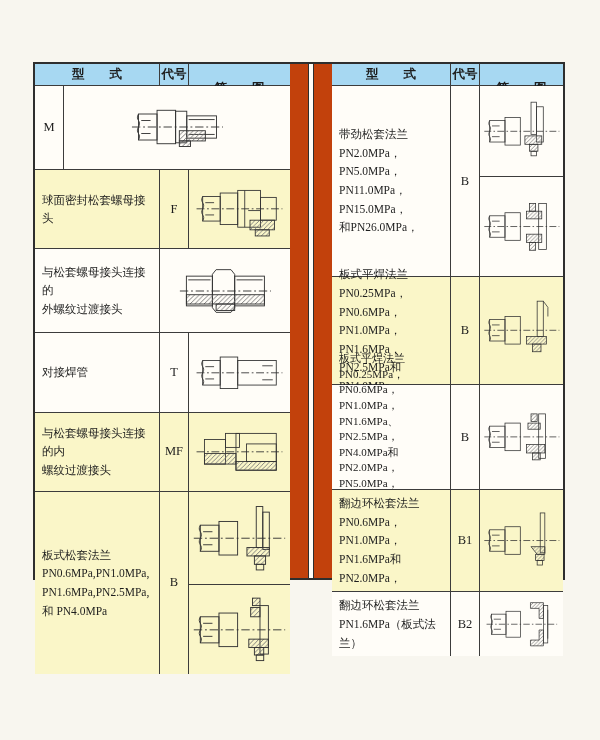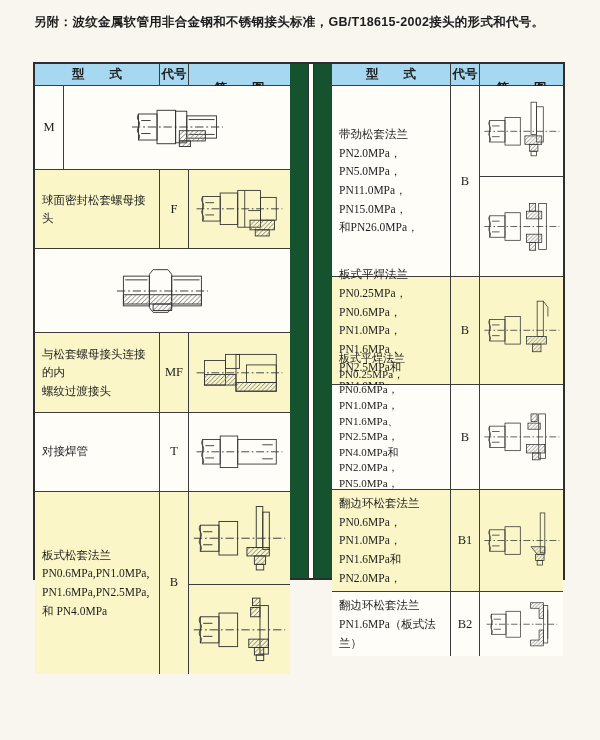--- a/index.html
+++ b/index.html
@@ -11,21 +11,21 @@
   }
   .title{
     position:absolute; left:34px; top:14px; width:540px;
     font-family:"Liberation Sans","DejaVu Sans",sans-serif;
     font-weight:bold; font-size:12.5px; letter-spacing:.3px;
   }
   .tbl{
     position:absolute; left:33px; top:62px;
     width:532px; height:518px;
     border:2px solid #2e2e2e;
-    display:flex; background:#14532d;
+    display:flex; background:#c2410c;
     box-sizing:border-box;
     gap:18px;
   }
   .half{display:flex; flex-direction:column;}
   .half.lh{width:255px;}
   .half.rh{flex:1;}
   .divider{
     width:6px; background:#fffdf8;
     border-left:1.5px solid #2e2e2e; border-right:1.5px solid #2e2e2e;
     box-sizing:border-box;
@@ -75,21 +75,20 @@
   <defs>
     <pattern id="hatchp" width="5" height="5" patternUnits="userSpaceOnUse">
       <path d="M0 5 L5 0" stroke="#777" stroke-width="1"></path>
       <path d="M-1 1 L1 -1" stroke="#777" stroke-width="1"></path>
       <path d="M4 6 L6 4" stroke="#777" stroke-width="1"></path>
     </pattern>
   </defs>
 </svg>
 
 <div class="page">
-  <div class="title">另附：波纹金属软管用非合金钢和不锈钢接头标准，GB/T18615-2002接头的形式和代号。</div>
 
   <div class="tbl">
 
     <div class="half lh">
       <div class="hrow">
         <div class="th c-type">型　　式</div>
         <div class="th c-code">代号</div>
         <div class="th c-diag last">简　　图</div>
       </div>
 
@@ -128,64 +127,66 @@
               <rect x="76" y="29" width="18" height="26" fill="none" stroke="#333" stroke-width="1"></rect>
               <path d="M62 44 L76 44 L76 55" fill="none" stroke="#333" stroke-width="1"></path>
               <rect x="64" y="55" width="28" height="11" fill="url(#hatchp)" stroke="#333" stroke-width="1"></rect>
               <rect x="70" y="66" width="16" height="7" fill="url(#hatchp)" stroke="#333" stroke-width="1"></rect>
               <line x1="3" y1="42" x2="101" y2="42" stroke="#333" stroke-width="1" stroke-dasharray="9 3 2 3"></line>
             </svg>
         </div>
       </div>
 
       <div class="row" style="height:84px">
+        <div class="td c-type t-type">与松套螺母接头连接的
+外螺纹过渡接头</div>
         <div class="td c-diag last dcell">
           <svg class="diag" viewBox="0 0 104 84" preserveAspectRatio="xMidYMid meet">
               <rect x="10" y="26" width="28" height="32" fill="none" stroke="#333" stroke-width="1"></rect>
               <line x1="12" y1="30" x2="36" y2="30" stroke="#333" stroke-width="1"></line>
               <path d="M42 19 h16 l4 5 v36 l-4 5 h-16 l-4 -5 v-36 z" fill="none" stroke="#333" stroke-width="1"></path>
               <rect x="62" y="26" width="32" height="32" fill="none" stroke="#333" stroke-width="1"></rect>
               <line x1="64" y1="30" x2="92" y2="30" stroke="#333" stroke-width="1"></line>
               <rect x="10" y="46" width="84" height="10" fill="url(#hatchp)" stroke="#333" stroke-width="1"></rect>
               <rect x="42" y="56" width="20" height="7" fill="url(#hatchp)" stroke="#333" stroke-width="1"></rect>
               <line x1="3" y1="42" x2="101" y2="42" stroke="#333" stroke-width="1" stroke-dasharray="9 3 2 3"></line>
             </svg>
         </div>
       </div>
 
+      <div class="row" style="height:90px">
+        <div class="td c-type t-type">对接焊管</div>
+        <div class="td c-code t-code">T</div>
+        <div class="td c-diag last dcell">
+          <svg class="diag" viewBox="0 0 104 84" preserveAspectRatio="xMidYMid meet">
+              <rect x="10" y="28" width="20" height="28" fill="none" stroke="#333" stroke-width="1"></rect>
+              <rect x="30" y="24" width="20" height="36" fill="none" stroke="#333" stroke-width="1"></rect>
+              <path d="M10 28 c-4 7 4 7 0 14 c-4 7 4 7 0 14" fill="none" stroke="#333" stroke-width="1"></path>
+              <line x1="13" y1="35" x2="23" y2="35" stroke="#333" stroke-width="1"></line>
+              <line x1="13" y1="49" x2="23" y2="49" stroke="#333" stroke-width="1"></line>
+              <rect x="50" y="28" width="44" height="28" fill="none" stroke="#333" stroke-width="1"></rect>
+              <line x1="78" y1="34" x2="90" y2="34" stroke="#333" stroke-width="1"></line>
+              <line x1="78" y1="50" x2="90" y2="50" stroke="#333" stroke-width="1"></line>
+              <line x1="3" y1="42" x2="101" y2="42" stroke="#333" stroke-width="1" stroke-dasharray="9 3 2 3"></line>
+            </svg>
+        </div>
+      </div>
+
       <div class="row hl" style="height:86px">
         <div class="td c-type t-type">与松套螺母接头连接的内
 螺纹过渡接头</div>
         <div class="td c-code t-code">MF</div>
         <div class="td c-diag last dcell">
           <svg class="diag" viewBox="0 0 104 84" preserveAspectRatio="xMidYMid meet">
               <rect x="12" y="28" width="24" height="28" fill="none" stroke="#333" stroke-width="1"></rect>
               <rect x="36" y="21" width="16" height="16" fill="none" stroke="#333" stroke-width="1"></rect>
               <rect x="48" y="21" width="46" height="42" fill="none" stroke="#333" stroke-width="1"></rect>
               <rect x="60" y="33" width="34" height="20" fill="none" stroke="#333" stroke-width="1"></rect>
               <rect x="12" y="44" width="36" height="12" fill="url(#hatchp)" stroke="#333" stroke-width="1"></rect>
               <rect x="48" y="53" width="46" height="10" fill="url(#hatchp)" stroke="#333" stroke-width="1"></rect>
-              <line x1="3" y1="42" x2="101" y2="42" stroke="#333" stroke-width="1" stroke-dasharray="9 3 2 3"></line>
-            </svg>
-        </div>
-      </div>
-
-      <div class="row" style="height:90px">
-        <div class="td c-type t-type">对接焊管</div>
-        <div class="td c-code t-code">T</div>
-        <div class="td c-diag last dcell">
-          <svg class="diag" viewBox="0 0 104 84" preserveAspectRatio="xMidYMid meet">
-              <rect x="10" y="28" width="20" height="28" fill="none" stroke="#333" stroke-width="1"></rect>
-              <rect x="30" y="24" width="20" height="36" fill="none" stroke="#333" stroke-width="1"></rect>
-              <path d="M10 28 c-4 7 4 7 0 14 c-4 7 4 7 0 14" fill="none" stroke="#333" stroke-width="1"></path>
-              <line x1="13" y1="35" x2="23" y2="35" stroke="#333" stroke-width="1"></line>
-              <line x1="13" y1="49" x2="23" y2="49" stroke="#333" stroke-width="1"></line>
-              <rect x="50" y="28" width="44" height="28" fill="none" stroke="#333" stroke-width="1"></rect>
-              <line x1="78" y1="34" x2="90" y2="34" stroke="#333" stroke-width="1"></line>
-              <line x1="78" y1="50" x2="90" y2="50" stroke="#333" stroke-width="1"></line>
               <line x1="3" y1="42" x2="101" y2="42" stroke="#333" stroke-width="1" stroke-dasharray="9 3 2 3"></line>
             </svg>
         </div>
       </div>
 
       <div class="row hl lastrow" style="height:183px">
         <div class="td c-type t-type">板式松套法兰
 PN0.6MPa,PN1.0MPa,
 PN1.6MPa,PN2.5MPa,
 和 PN4.0MPa</div>

